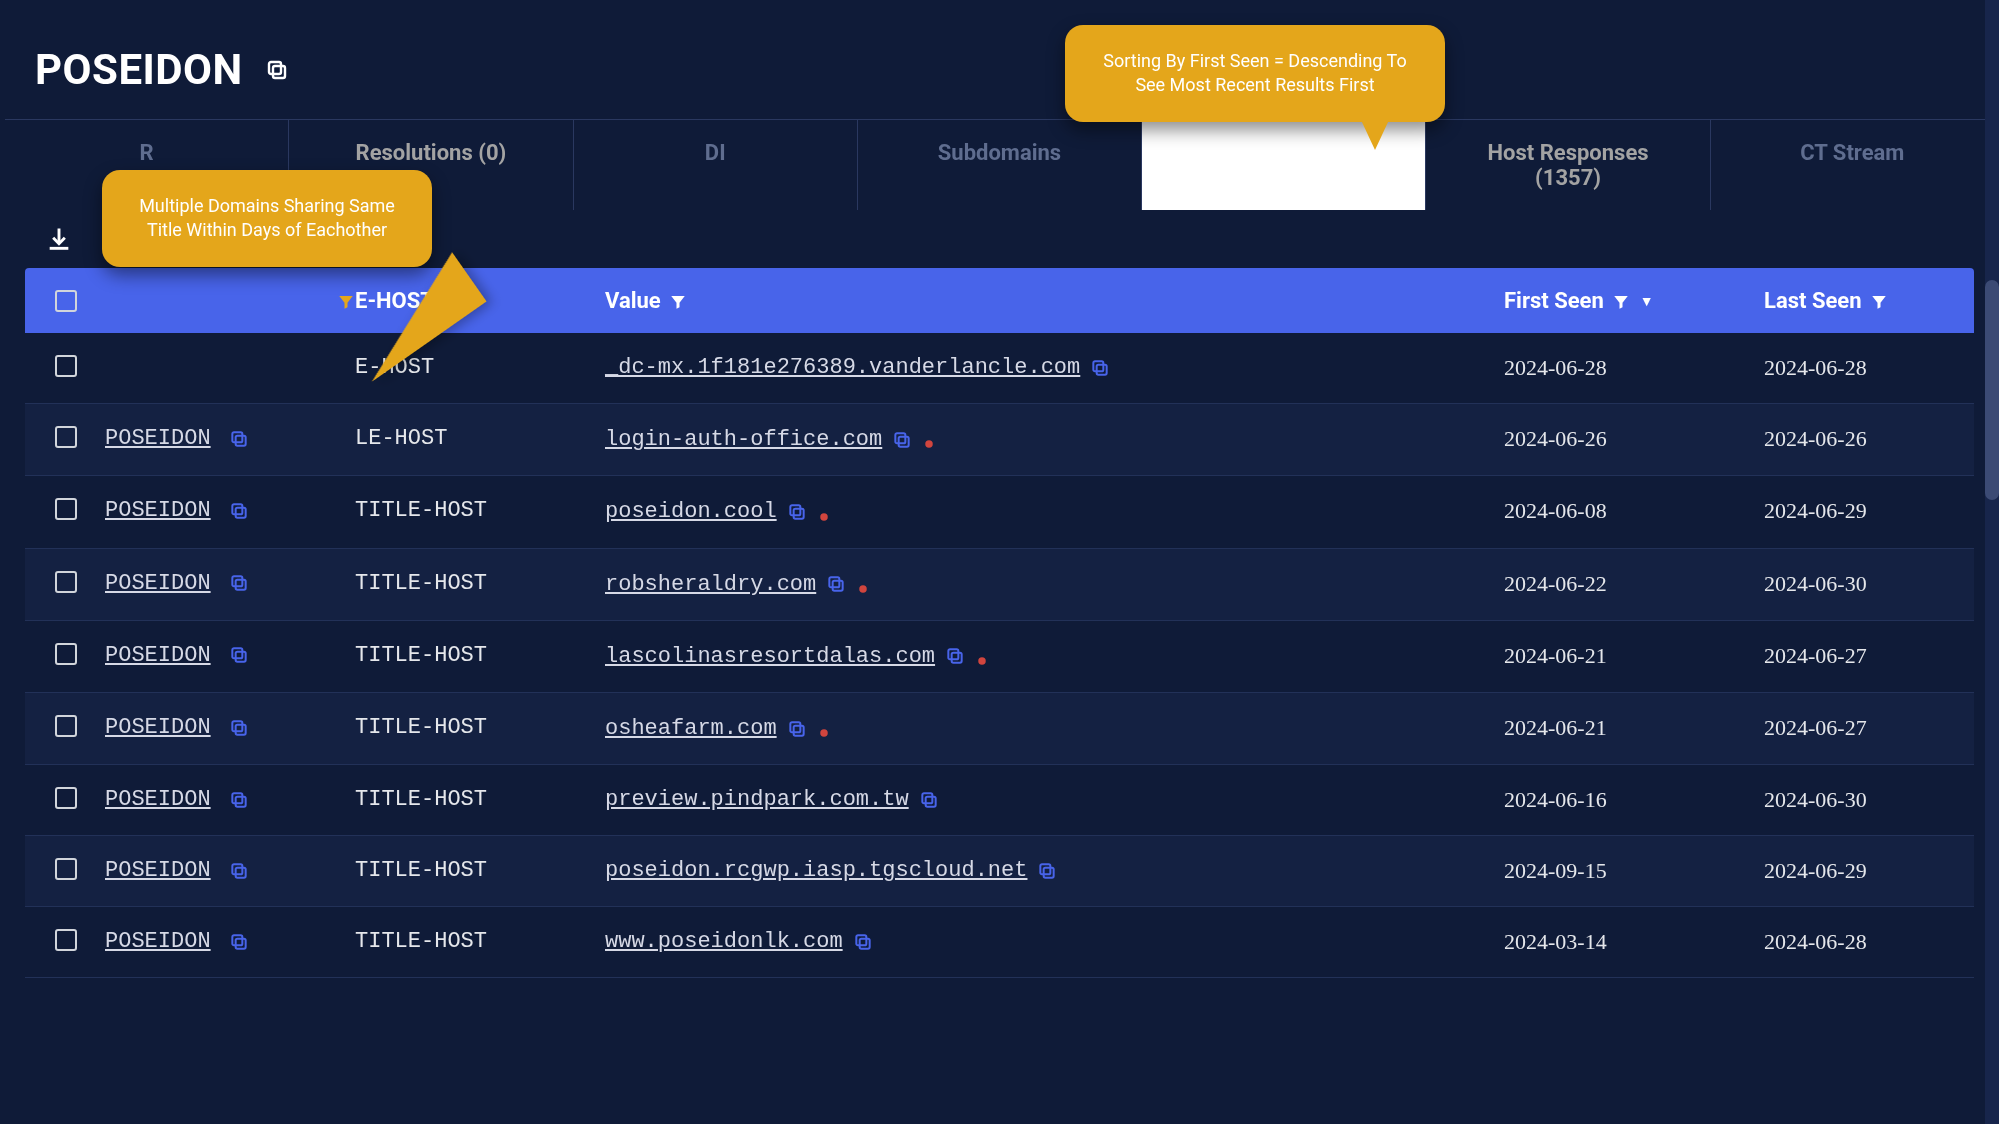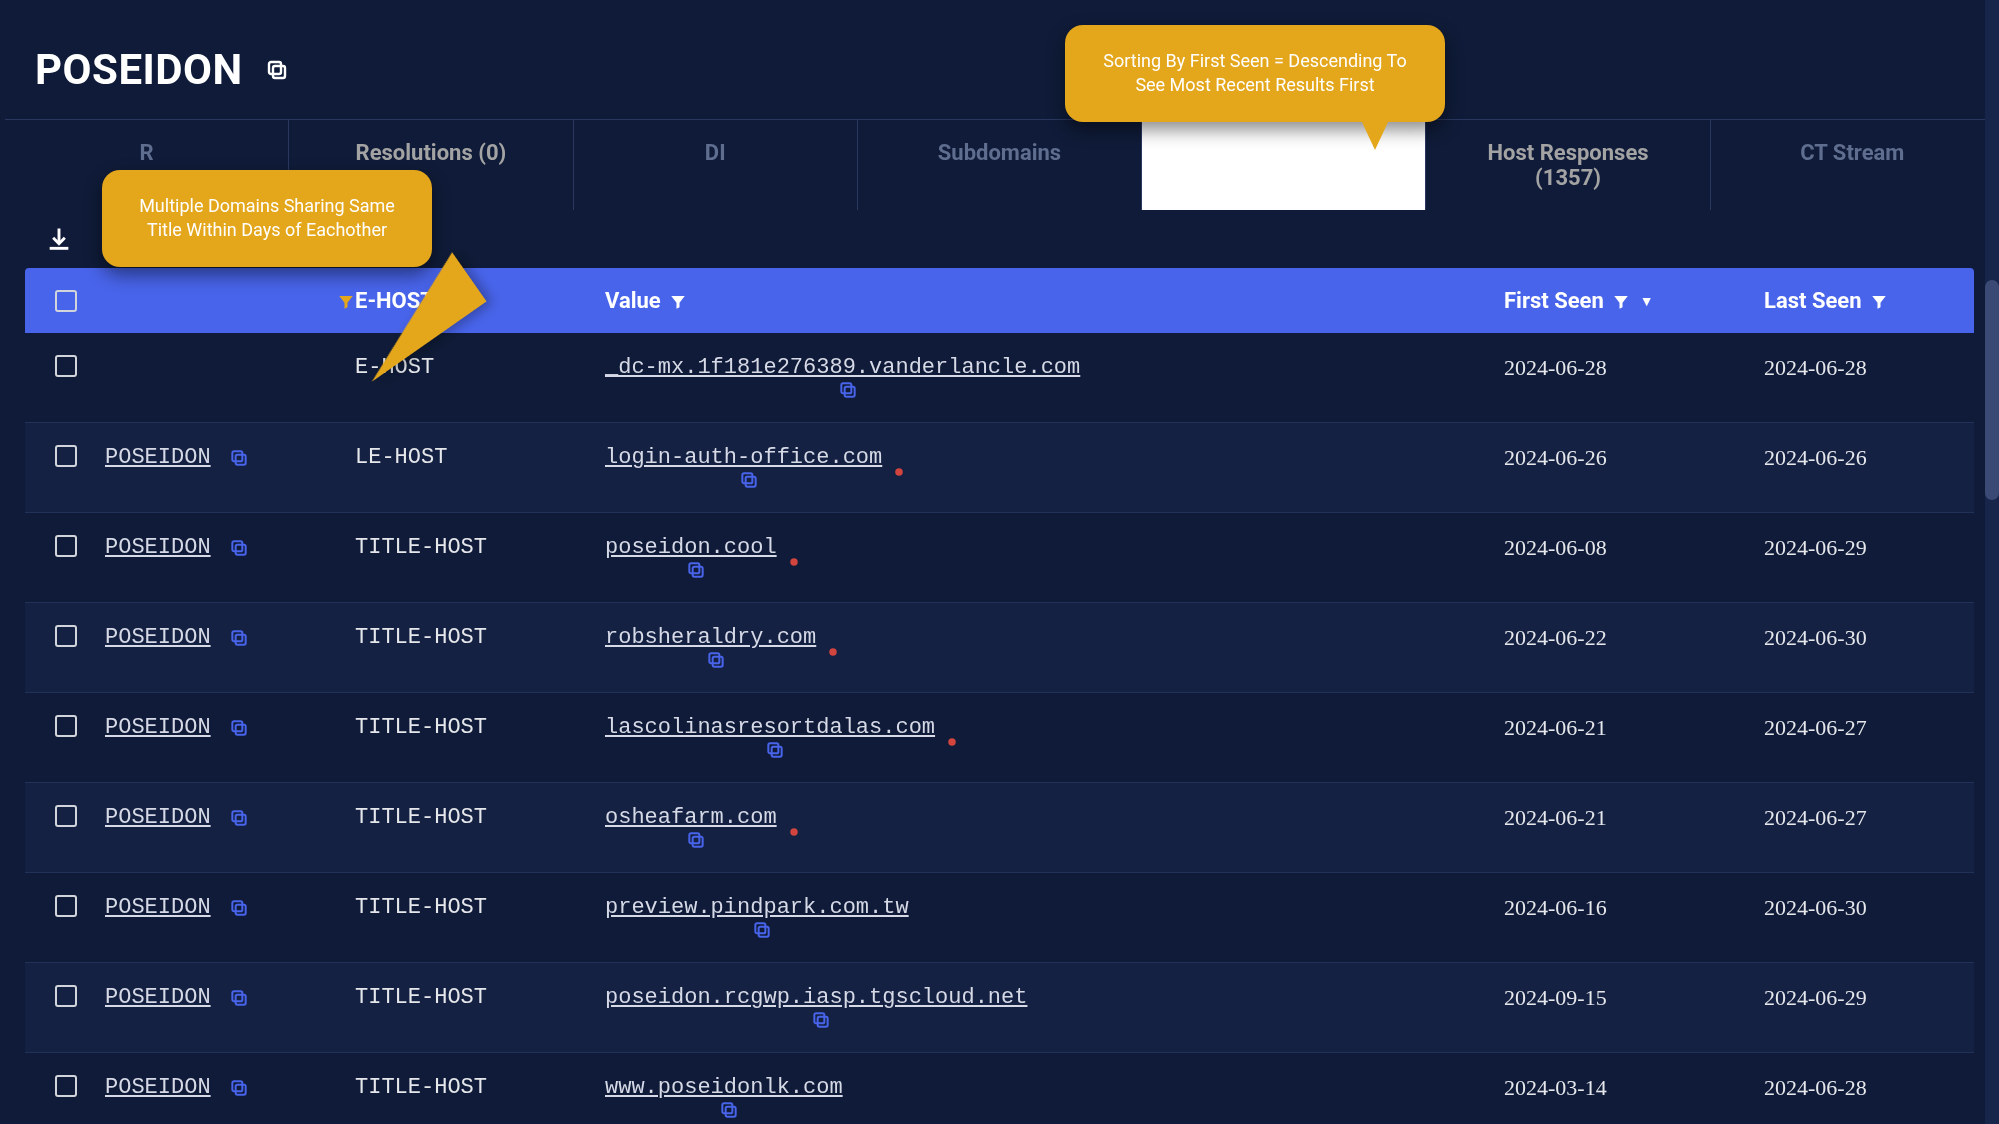--- a/index.html
+++ b/index.html
@@ -106,21 +106,21 @@
   }
   .cell-date {
     font-family: Liberation Serif, serif;
   }
   .copy-icon {
     display: inline-flex;
     margin-left: 10px;
     color: #4864ea;
     cursor: pointer;
   }
-  .value-line { display:flex; align-items:center;flex-direction:column; }
+  .value-line { display:flex; align-items:center; }
   .warn-icon {
     color: #d1453e;
     font-size: 18px;
     margin-top: 6px;
     display:block;
   }
 
   
   .callout {
     position: absolute;

